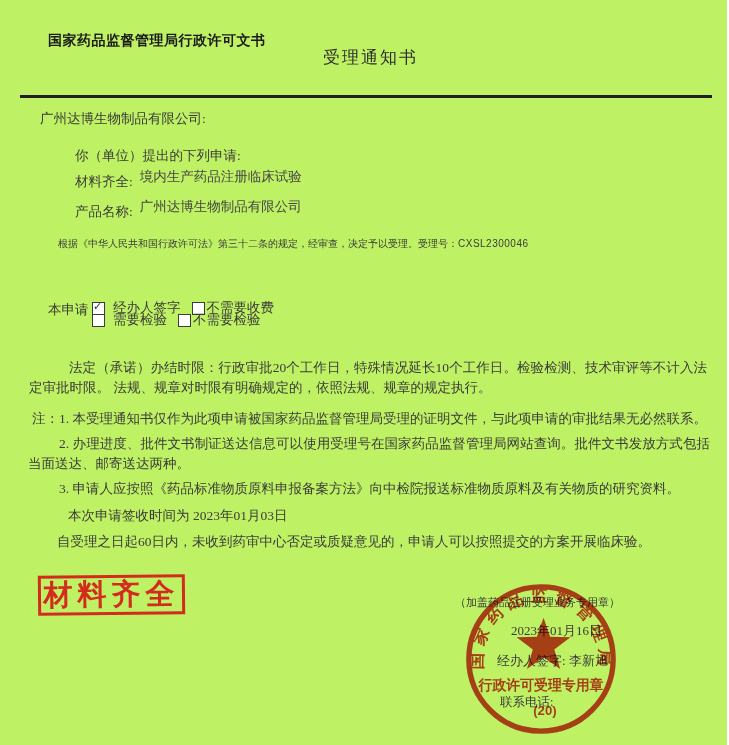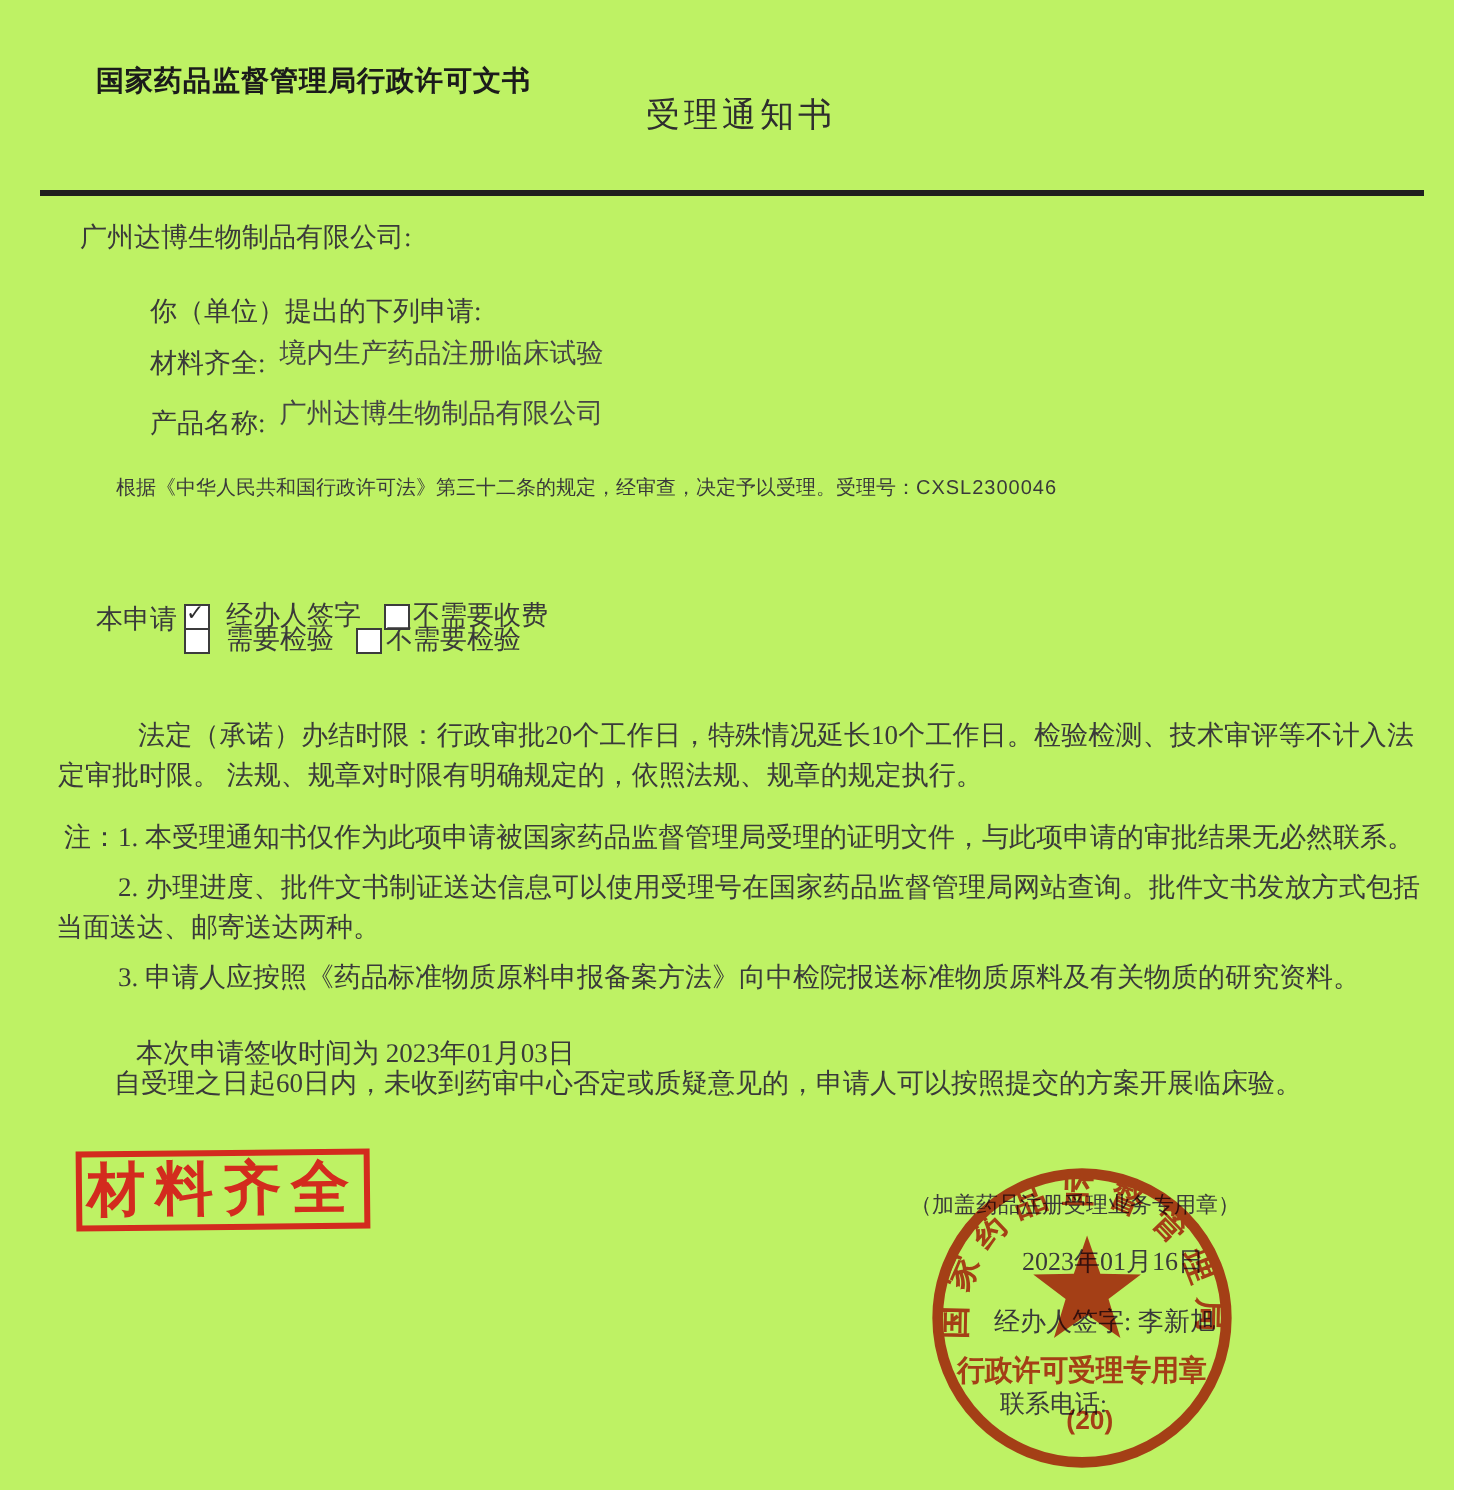--- a/index.html
+++ b/index.html
@@ -27,21 +27,21 @@
   .cb-gap{margin-right:8px;}
   .cb-tight{margin-right:2px;}
   .cb i{font-style:normal;position:absolute;left:0px;top:-3px;font-size:11px;color:#2d2d2d;}
   .cb-text{margin-right:11px;white-space:nowrap;}
   .deadline{position:absolute;left:29px;top:358px;width:678px;font-size:13.5px;line-height:19.5px;
       text-indent:40px;text-align:justify;}
   .notes{position:absolute;left:28px;top:409px;width:682px;font-size:13.5px;line-height:20px;}
   .note{margin-bottom:5px;text-align:justify;}
   .note-1{text-indent:4px;}
   .note-2,.note-3{text-indent:31px;}
-  .sign-time{position:absolute;left:68px;top:518px;font-size:13.5px;}
+  .sign-time{position:absolute;left:68px;top:507px;font-size:13.5px;}
   .clinical{position:absolute;left:57px;top:533px;font-size:13.5px;white-space:nowrap;text-align:right;}
   .materials{position:absolute;left:38px;top:575px;width:141px;height:34px;border:3px solid #d32b1e;
       color:#d32b1e;display:flex;align-items:center;justify-content:center;font-size:29px;font-weight:700;
       letter-spacing:5px;transform:rotate(-0.6deg);white-space:nowrap;}
   .seal-note{position:absolute;left:455px;top:595px;font-size:11px;white-space:nowrap;}
   .sign-date{position:absolute;left:511px;top:622px;font-size:13px;white-space:nowrap;}
   .signature{position:absolute;left:497px;top:652px;font-size:13px;white-space:nowrap;}
   .phone{position:absolute;left:500px;top:694px;font-size:12.5px;white-space:nowrap;}
   .seal{position:absolute;left:463px;top:579px;width:156px;height:160px;opacity:0.88;mix-blend-mode:multiply;}
   .seal text{font-family:"Liberation Sans","DejaVu Sans",sans-serif;font-weight:700;fill:#d8281a;}

